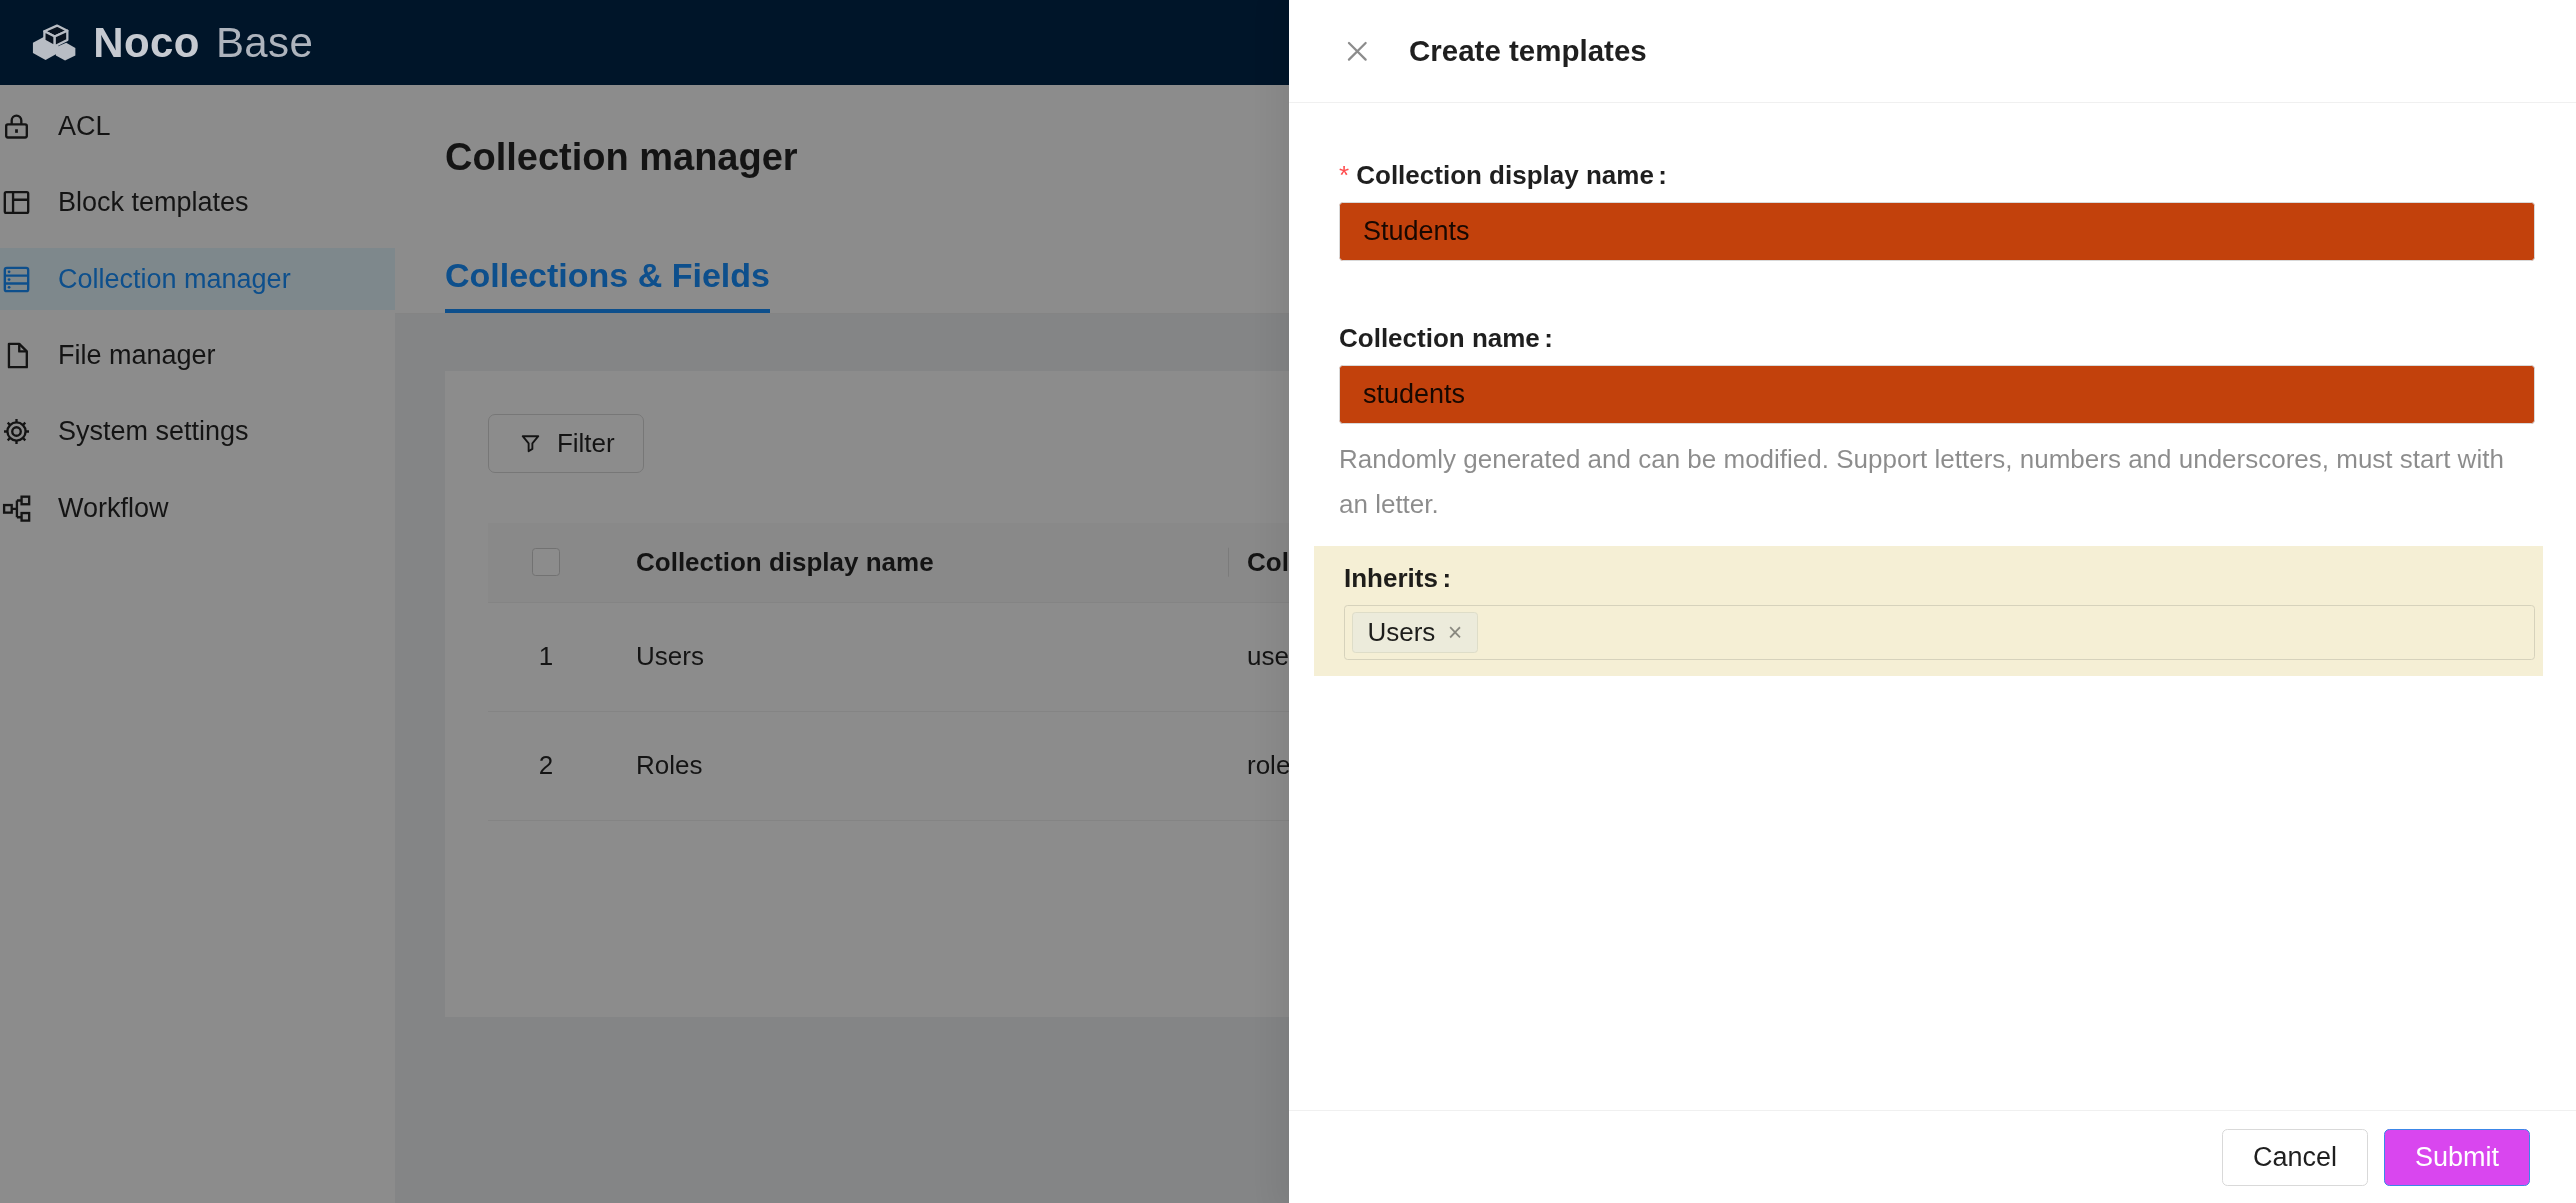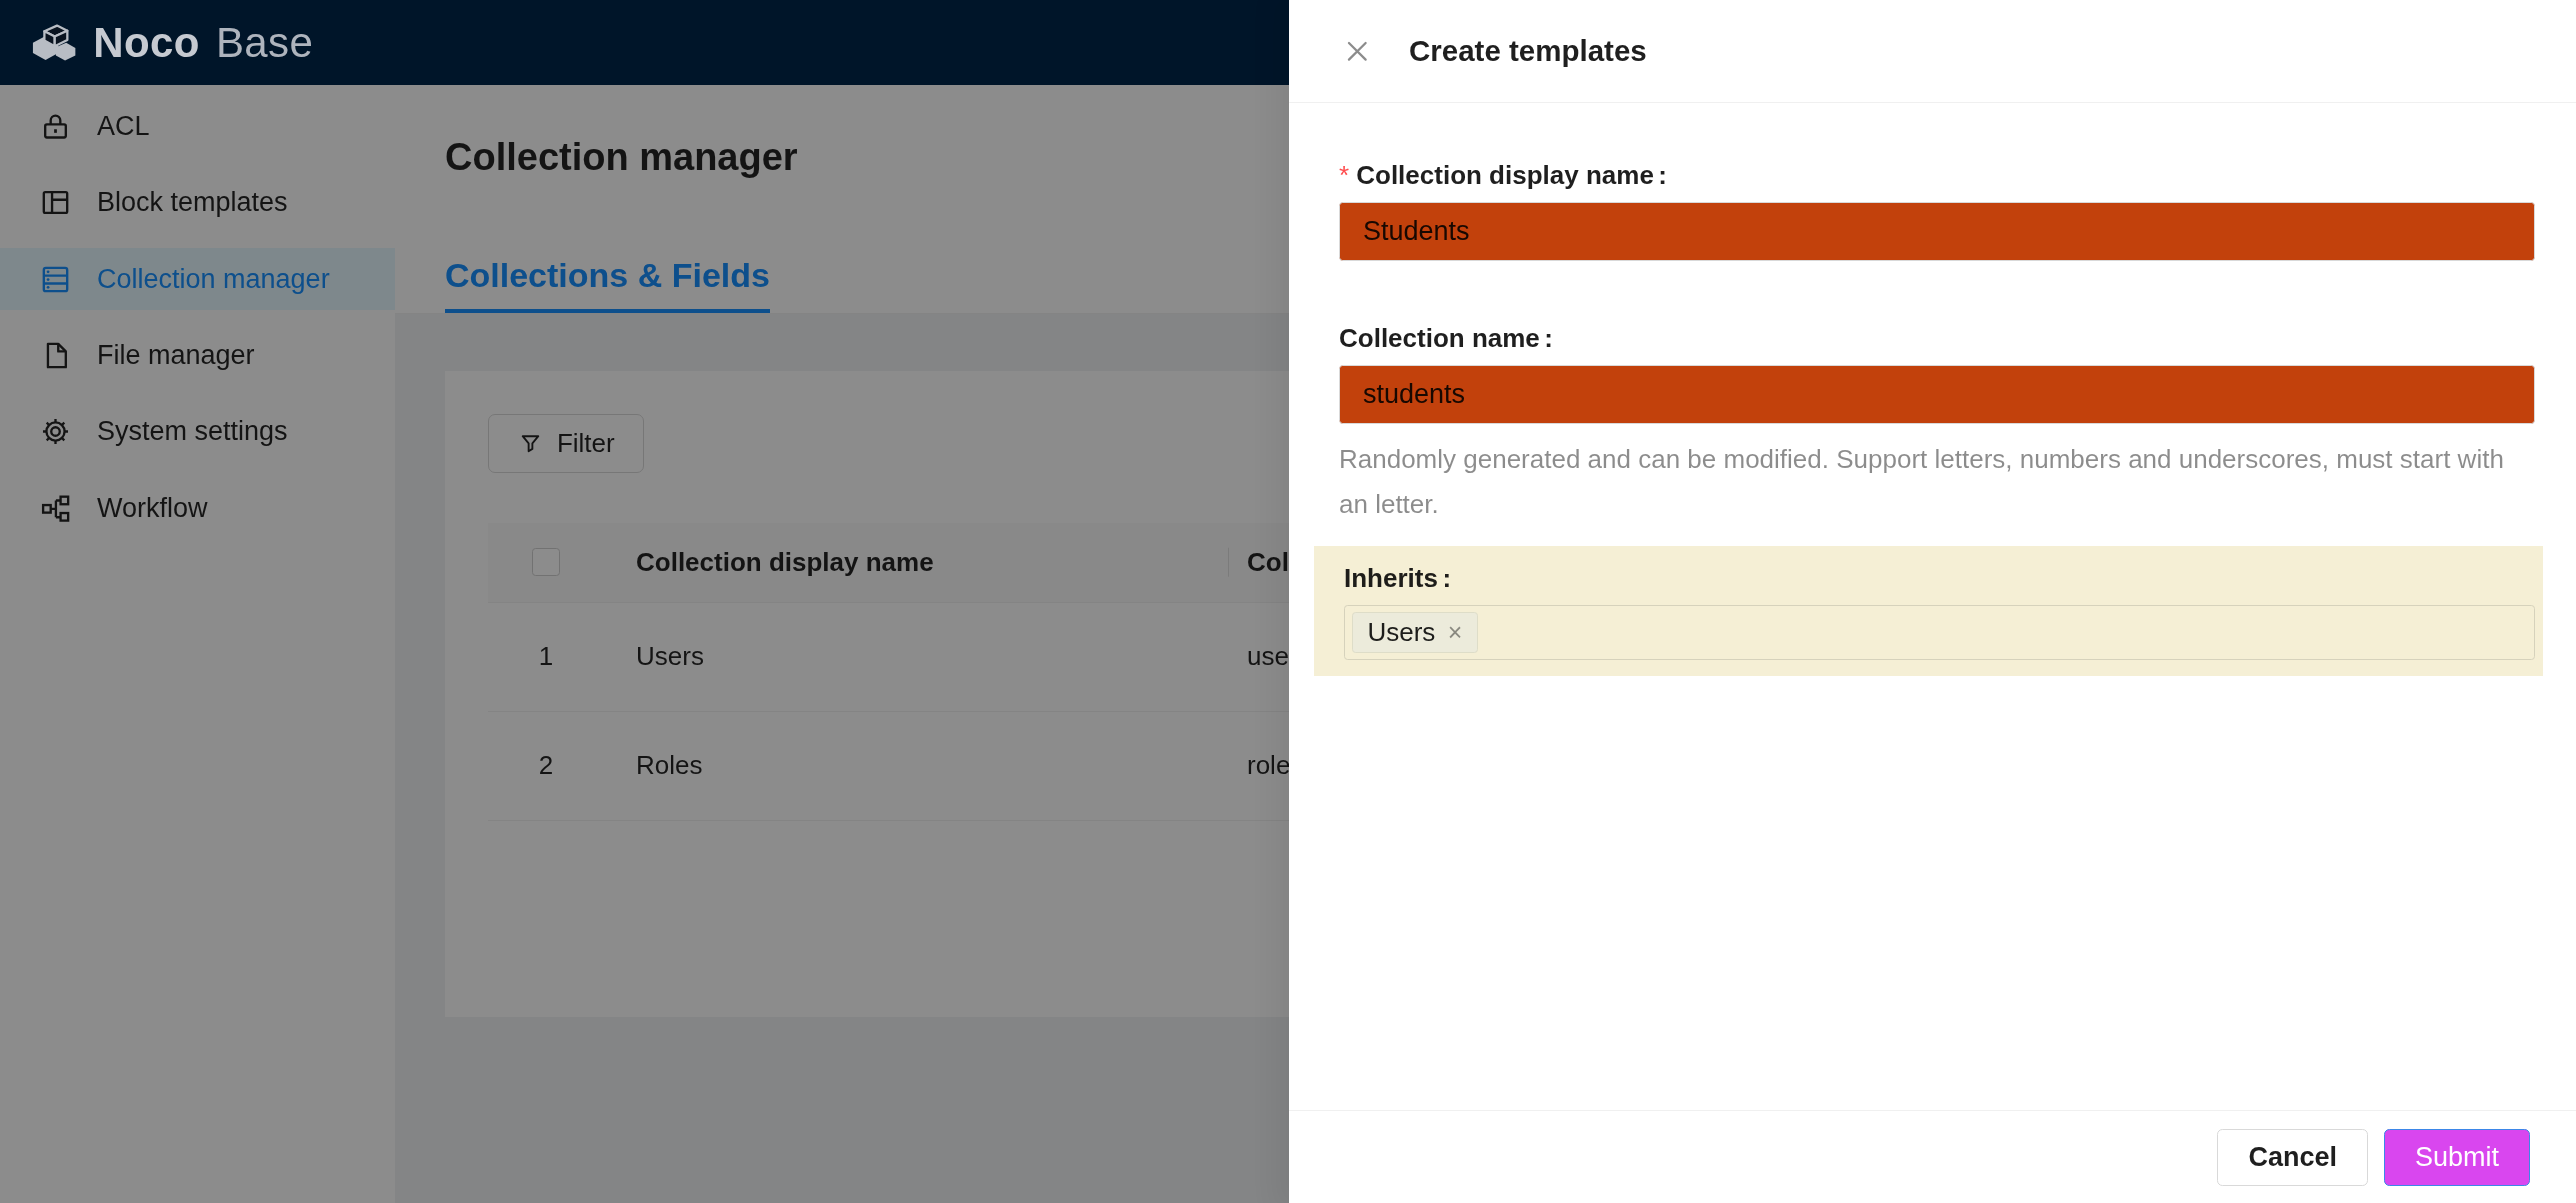--- a/index.html
+++ b/index.html
@@ -12,21 +12,21 @@
     background:#001529; z-index:15; display:flex; align-items:center; padding-left:27px; }
   .logo { display:flex; align-items:center; gap:14.3px; cursor:pointer; }
   .logo-text { font-size:42px; color:#c6cad1; letter-spacing:0.4px; line-height:1; }
   .logo-bold { font-weight:700; }
   .logo-light { font-weight:300; color:#aeb4bd;margin-left:16px; }
 
   
   .layout { position:absolute; top:85px; left:0; right:0; bottom:0; display:flex; z-index:1; }
   .sidebar { width:395px; background:#ffffff; padding-top:10.7px; flex-shrink:0; }
   .side-item { height:62px; margin-bottom:14.3px; display:flex; align-items:center;
-    padding-left:39px; gap:25px; font-size:27px; color:rgba(0,0,0,.85); cursor:pointer; }
+    gap:25px; font-size:27px; color:rgba(0,0,0,.85); cursor:pointer; }
   .side-item svg { width:33px; height:33px; flex-shrink:0; }
   .side-item.active { background:#e6f7ff; color:#1890ff; }
 
   .content { flex:1; display:flex; flex-direction:column; min-width:0; }
   .page-header { background:#fff; padding:50px 50px 0; border-bottom:0.9px solid #f0f0f0; }
   .page-title { font-size:38px; font-weight:700; color:rgba(0,0,0,.85); line-height:1.2; }
   .tabs { margin-top:79px; }
   .tab { display:inline-block; font-size:34px; color:#1890ff; line-height:30px;
     padding-bottom:19px; border-bottom:4.5px solid #1890ff; cursor:pointer;font-weight:bold; }
 
@@ -80,21 +80,21 @@
     border-radius:3.6px; display:flex; align-items:center; padding:0 7.1px; cursor:pointer; }
   .tag { display:inline-flex; align-items:center; gap:12.5px; height:41px; padding:0 14.3px;
     background:#ecebdb; border:0.9px solid #deddc8; border-radius:3.6px; font-size:26px;
     color:rgba(0,0,0,.88); }
   .tag-x { color:rgba(0,0,0,.42); font-size:25px; line-height:1; cursor:pointer; }
 
   .drawer-footer { height:93px; border-top:0.9px solid #f0f0f0; display:flex; align-items:center;
     justify-content:flex-end; padding-right:46px; gap:16px; flex-shrink:0; }
   .btn { height:57px; padding:0 30px; border-radius:5.4px; font-size:27px; display:inline-flex;
     align-items:center; justify-content:center; cursor:pointer; border:0.9px solid transparent; }
-  .btn-cancel { background:#fff; border-color:#d9d9d9; color:rgba(0,0,0,.88);font-weight:bold; }
+  .btn-cancel { background:#fff; border-color:#d9d9d9; color:rgba(0,0,0,.88); }
   .btn-submit { background:#d946ef; border-color:#3d87e8; color:#fff; }
 </style>
 </head>
 <body>
 
 <div class="app">
 
   <div class="top-header">
     <div class="logo">
       <svg width="52" height="43" viewBox="0 0 90 75">

